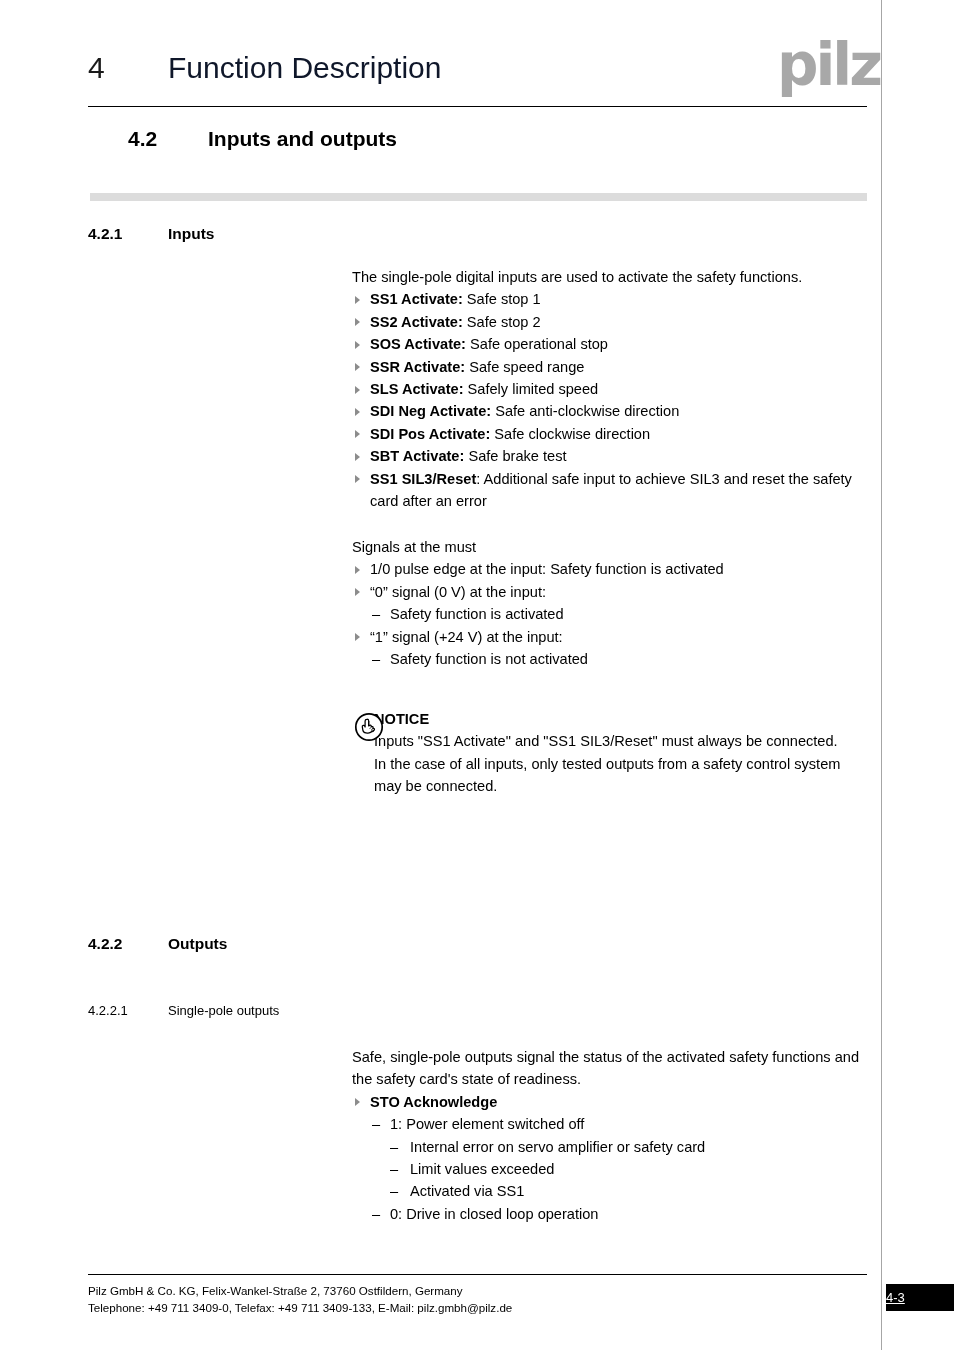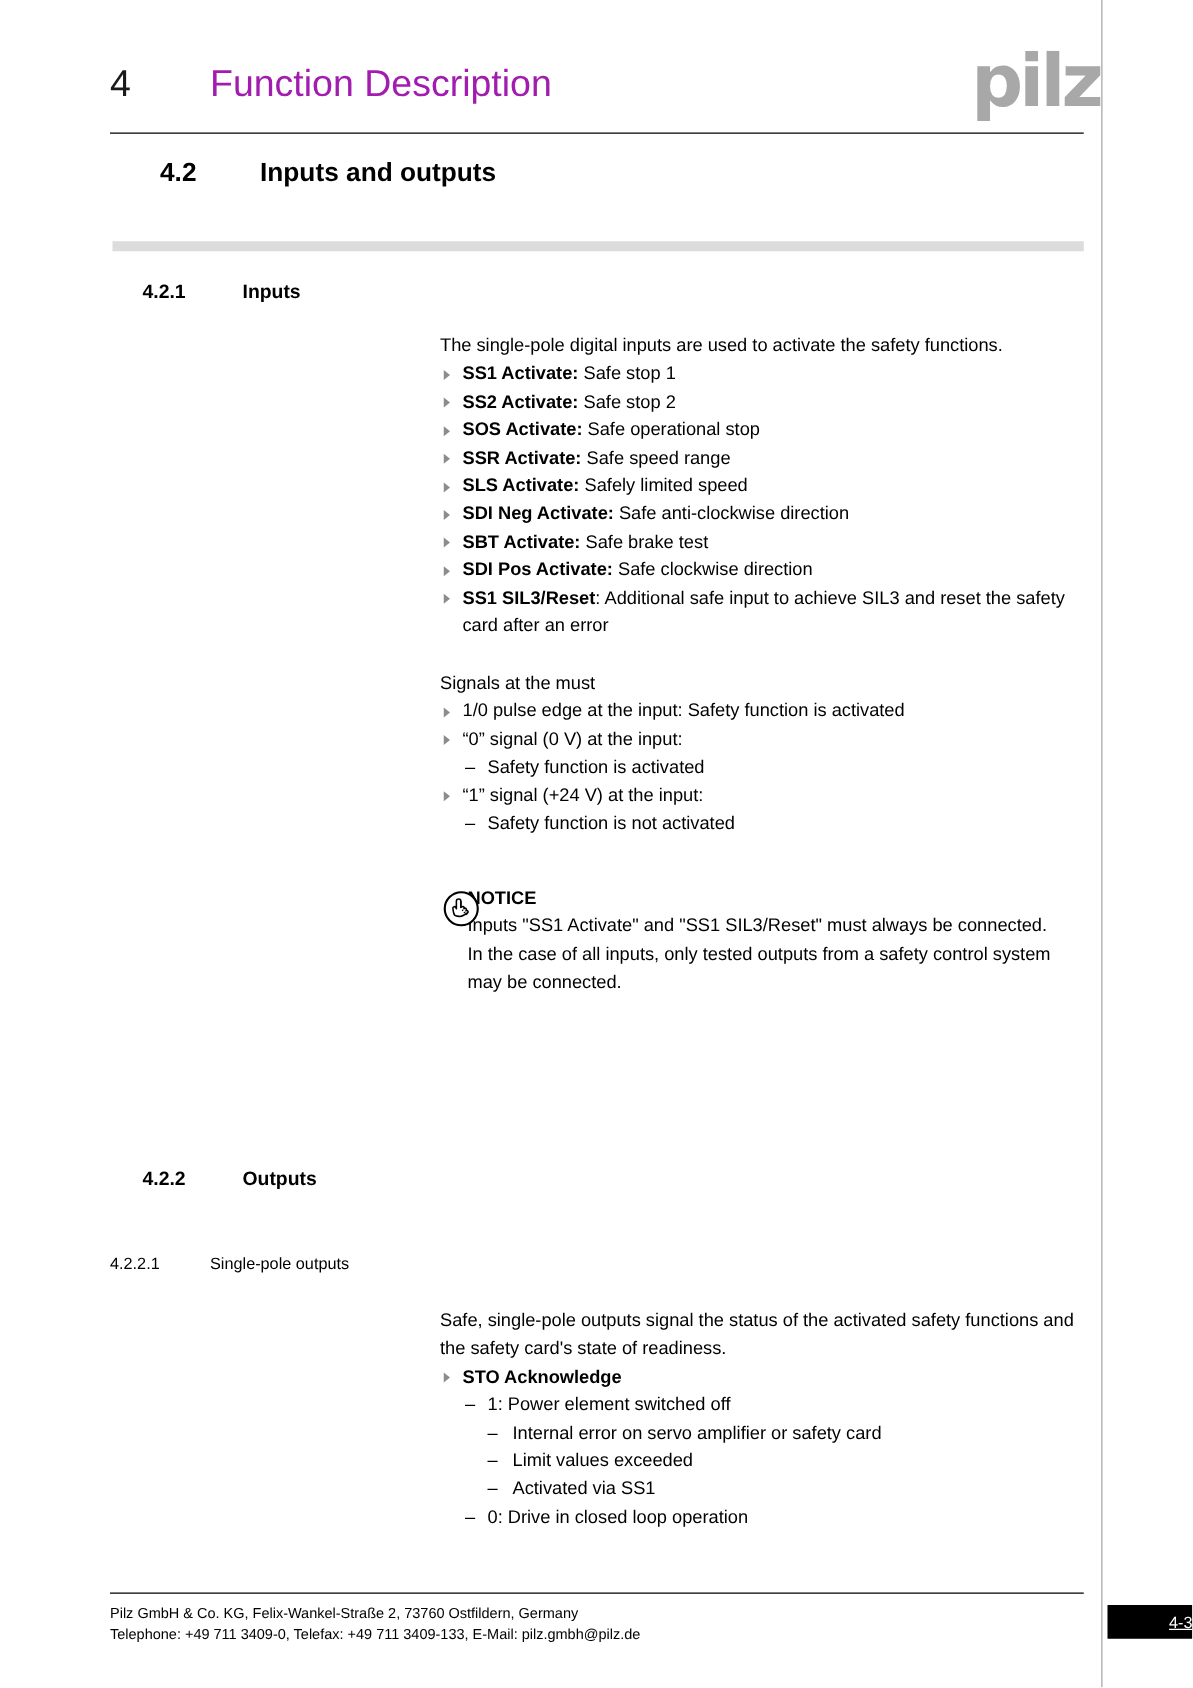--- a/index.html
+++ b/index.html
@@ -49,21 +49,21 @@
     color: #1a1a1a;
   }
   .chapter-title {
     position: absolute;
     left: 80px;
     top: 0;
     font-size: 30px;
     font-weight: 300;
     font-stretch: condensed;
     line-height: 40px;
-    color: #a21caf;
+    color: #0f172a;
     white-space: nowrap;
   }
   .logo {
     position: absolute;
     right: 74px;
     top: 36px;
     font-size: 58px;
     line-height: 58px;
     font-weight: 700;
     letter-spacing: -3px;
@@ -90,21 +90,20 @@
   }
   .h2 .num { display: inline-block; width: 80px; margin-left: 40px; }
 
   .h3 {
     position: absolute;
     left: 88px;
     width: 780px;
     font-size: 15.5px;
     line-height: 20px;
     font-weight: 700;
-    margin-left: 26px;
   }
   .h3 .num { display: inline-block; width: 80px; }
 
   .h4 {
     position: absolute;
     left: 88px;
     width: 780px;
     font-size: 13px;
     line-height: 18px;
     font-weight: 400;
@@ -243,21 +242,21 @@
   .page-box {
     position: absolute;
     left: 886px;
     top: 1284px;
     width: 68px;
     height: 27px;
     background: #000000;
     color: #ffffff;
     font-size: 13px;
     line-height: 27px;
-    text-align: right;
+    text-align: left;
     font-stretch: condensed;
     text-decoration: underline;
   }
 </style>
 </head>
 <body>
 
 <div class="page">
 
   <div class="v-rule"></div>
@@ -282,22 +281,22 @@
   <div class="body-col" style="top:266px;">
     <p class="para">The single-pole digital inputs are used to activate the safety functions.</p>
 
     <ul class="lvl1">
       <li><span class="tri"></span><b>SS1 Activate:</b><span> Safe stop 1</span></li>
       <li><span class="tri"></span><b>SS2 Activate:</b><span> Safe stop 2</span></li>
       <li><span class="tri"></span><b>SOS Activate:</b><span> Safe operational stop</span></li>
       <li><span class="tri"></span><b>SSR Activate:</b><span> Safe speed range</span></li>
       <li><span class="tri"></span><b>SLS Activate:</b><span> Safely limited speed</span></li>
       <li><span class="tri"></span><b>SDI Neg Activate:</b><span> Safe anti-clockwise direction</span></li>
+      <li><span class="tri"></span><b>SDI Pos Activate:</b><span> Safe clockwise direction</span></li>
       <li><span class="tri"></span><b>SBT Activate:</b><span> Safe brake test</span></li>
-      <li><span class="tri"></span><b>SDI Pos Activate:</b><span> Safe clockwise direction</span></li>
       <li><span class="tri"></span><b>SS1 SIL3/Reset</b><span>: Additional safe input to achieve SIL3 and reset the safety card after an error</span></li>
     </ul>
   </div>
 
   <div class="body-col" style="top:536px;">
     <p class="para">Signals at the must</p>
 
     <ul class="lvl1">
       <li><span class="tri"></span><span>1/0 pulse edge at the input: Safety function is activated</span></li>
       <li><span class="tri"></span><span>“0” signal (0 V) at the input:</span></li>

